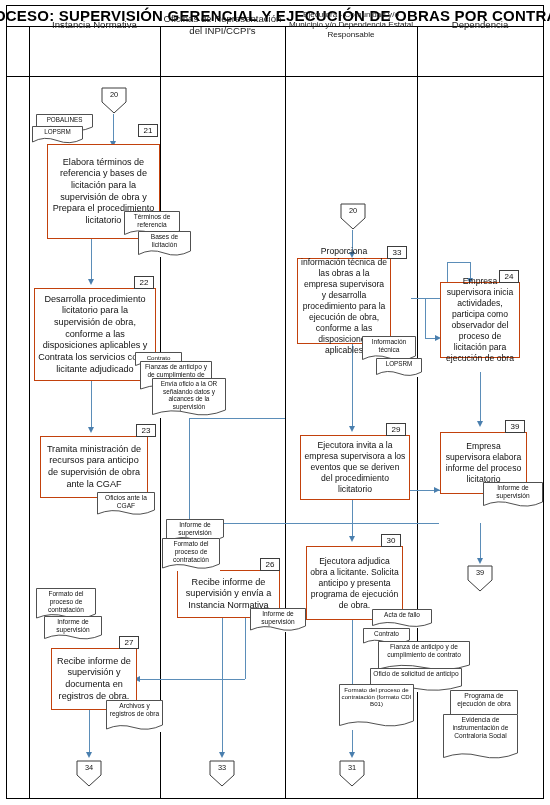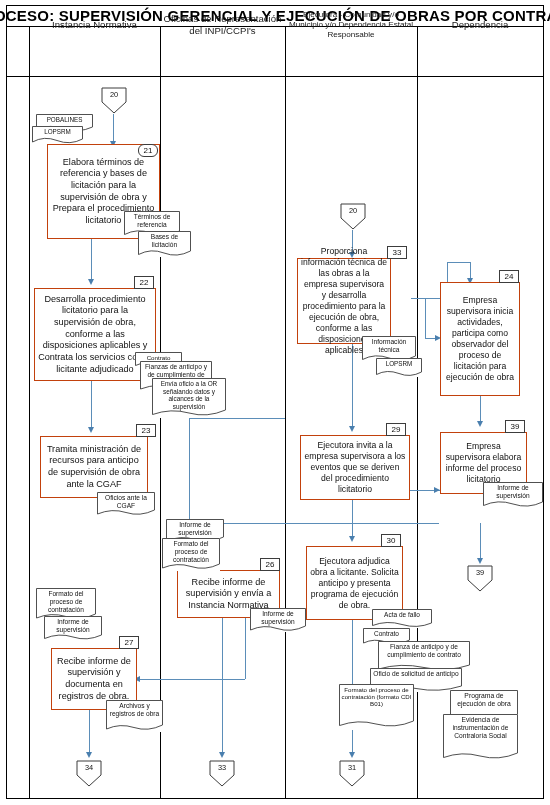--- a/index.html
+++ b/index.html
@@ -148,21 +148,21 @@
     <div class="dtxt" style="font-size:6.3px;">POBALINES</div>
   </div>
   <div class="doc" style="left:32px;top:126px;width:51px;height:18px;">
     <svg viewBox="0 0 51 18" preserveAspectRatio="none">
       <path d="M0.5,0.5 H50.5 V13 Q38,19.5 25,14.5 Q12,9.5 0.5,16 Z" fill="#fff" stroke="#3c3c3c" stroke-width="0.9"></path>
     </svg>
     <div class="dtxt" style="font-size:6.3px;">LOPSRM</div>
   </div>
 
   <div class="box big" style="left:47px;top:144px;width:113px;height:95px;">Elabora términos de referencia y bases de licitación para la supervisión de obra y Prepara el procedimiento licitatorio</div>
-  <div class="numtag" style="left:138px;top:144px;border-radius:6px;">21</div>
+  <div class="numtag" style="left:138px;top:124px;">21</div>
 
   <div class="doc" style="left:124px;top:211px;width:56px;height:26px;">
     <svg viewBox="0 0 56 26" preserveAspectRatio="none">
       <path d="M0.5,0.5 H55.5 V20 Q41,27 27,22 Q13,17 0.5,23.5 Z" fill="#fff" stroke="#3c3c3c" stroke-width="0.9"></path>
     </svg>
     <div class="dtxt">Términos de referencia</div>
   </div>
   <div class="doc" style="left:138px;top:231px;width:53px;height:26px;">
     <svg viewBox="0 0 53 26" preserveAspectRatio="none">
       <path d="M0.5,0.5 H52.5 V20 Q39,27 26,22 Q13,17 0.5,23.5 Z" fill="#fff" stroke="#3c3c3c" stroke-width="0.9"></path>
@@ -378,21 +378,21 @@
   <div class="ln lnv" style="left:352px;top:620px;height:134px;"></div>
   <div class="arw down" style="left:348.5px;top:752px;"></div>
 
   <div class="conn" style="left:339px;top:760px;width:26px;height:27px;">
     <svg viewBox="0 0 26 27" preserveAspectRatio="none">
       <polygon points="1,1 25,1 25,15 13,26 1,15" fill="#fff" stroke="#3c3c3c" stroke-width="1"></polygon>
     </svg>
     <div class="ctxt">31</div>
   </div>
 
-  <div class="box" style="left:440px;top:282px;width:80px;height:114px;">Empresa supervisora inicia actividades, participa como observador del proceso de licitación para ejecución de obra</div>
+  <div class="box" style="left:440px;top:282px;width:80px;height:76px;">Empresa supervisora inicia actividades, participa como observador del proceso de licitación para ejecución de obra</div>
   <div class="numtag" style="left:499px;top:270px;">24</div>
 
   <div class="ln lnv" style="left:480px;top:372px;height:51px;"></div>
   <div class="arw down" style="left:476.5px;top:421px;"></div>
 
   <div class="ln lnv" style="left:425px;top:298px;height:40px;"></div>
   <div class="ln lnh" style="left:425px;top:338px;width:13px;"></div>
   <div class="arw right" style="left:435px;top:334.5px;"></div>
 
   <div class="box" style="left:440px;top:432px;width:87px;height:62px;">Empresa supervisora elabora informe del proceso licitatorio</div>

